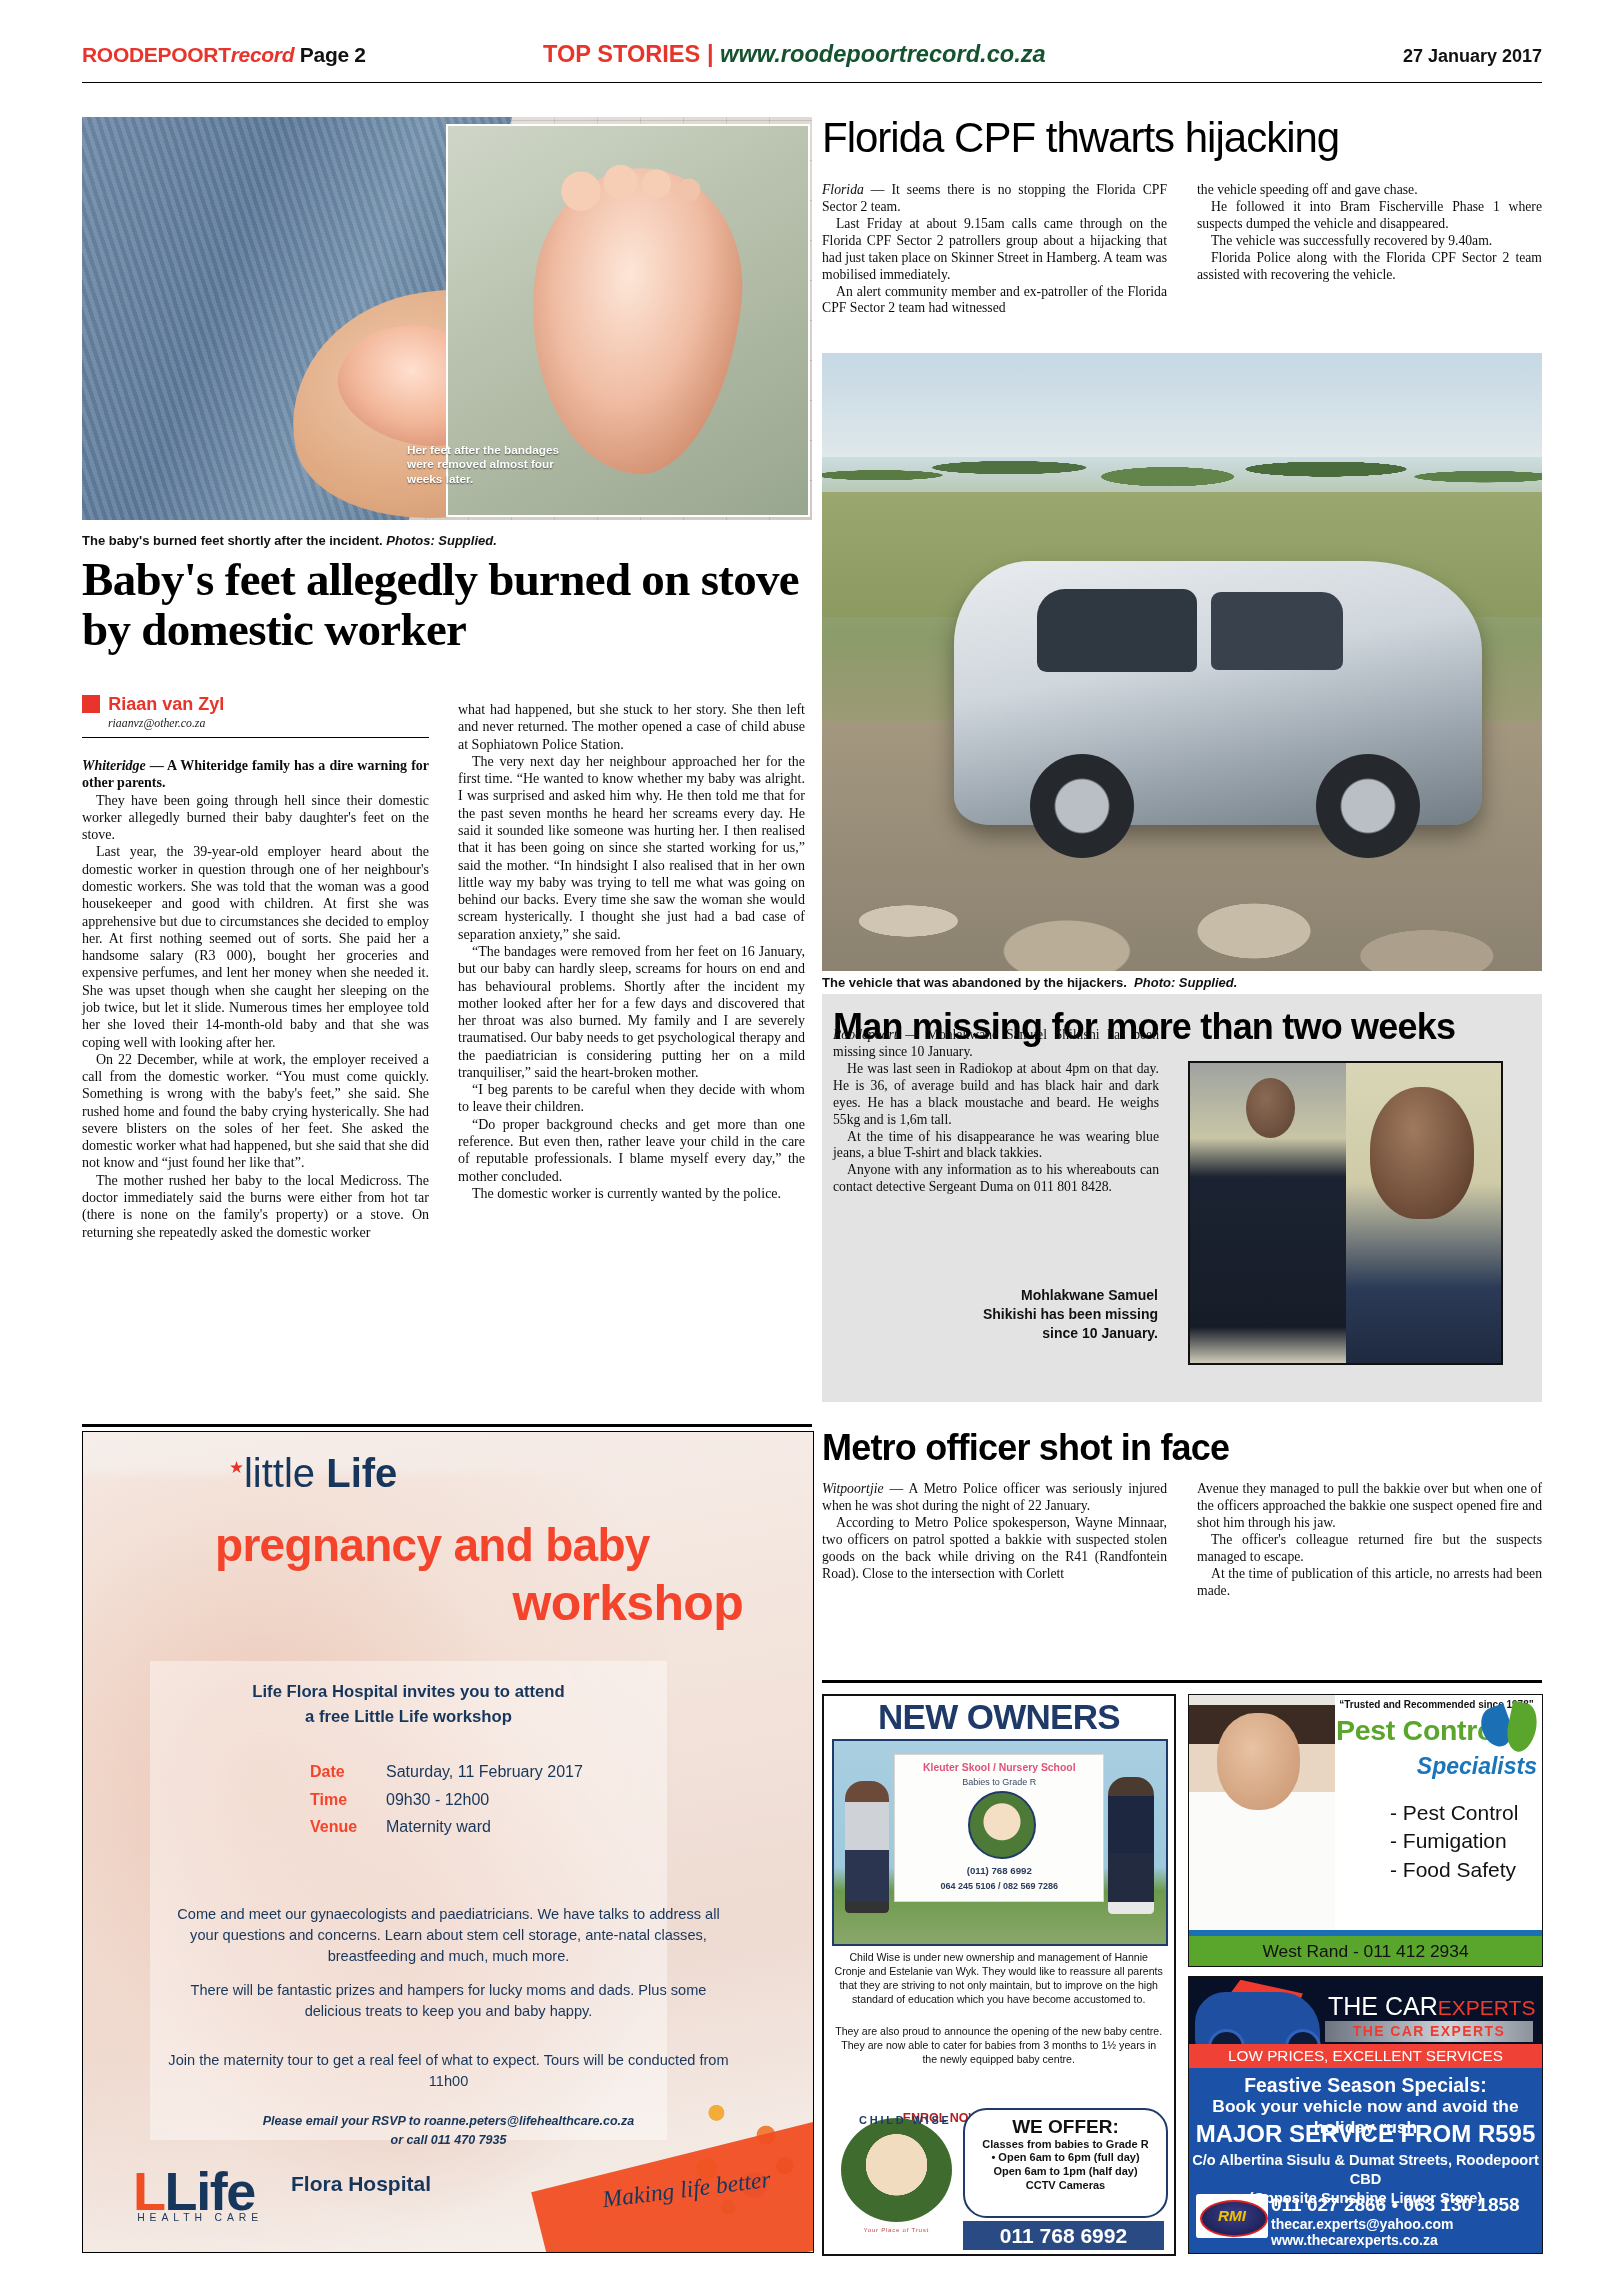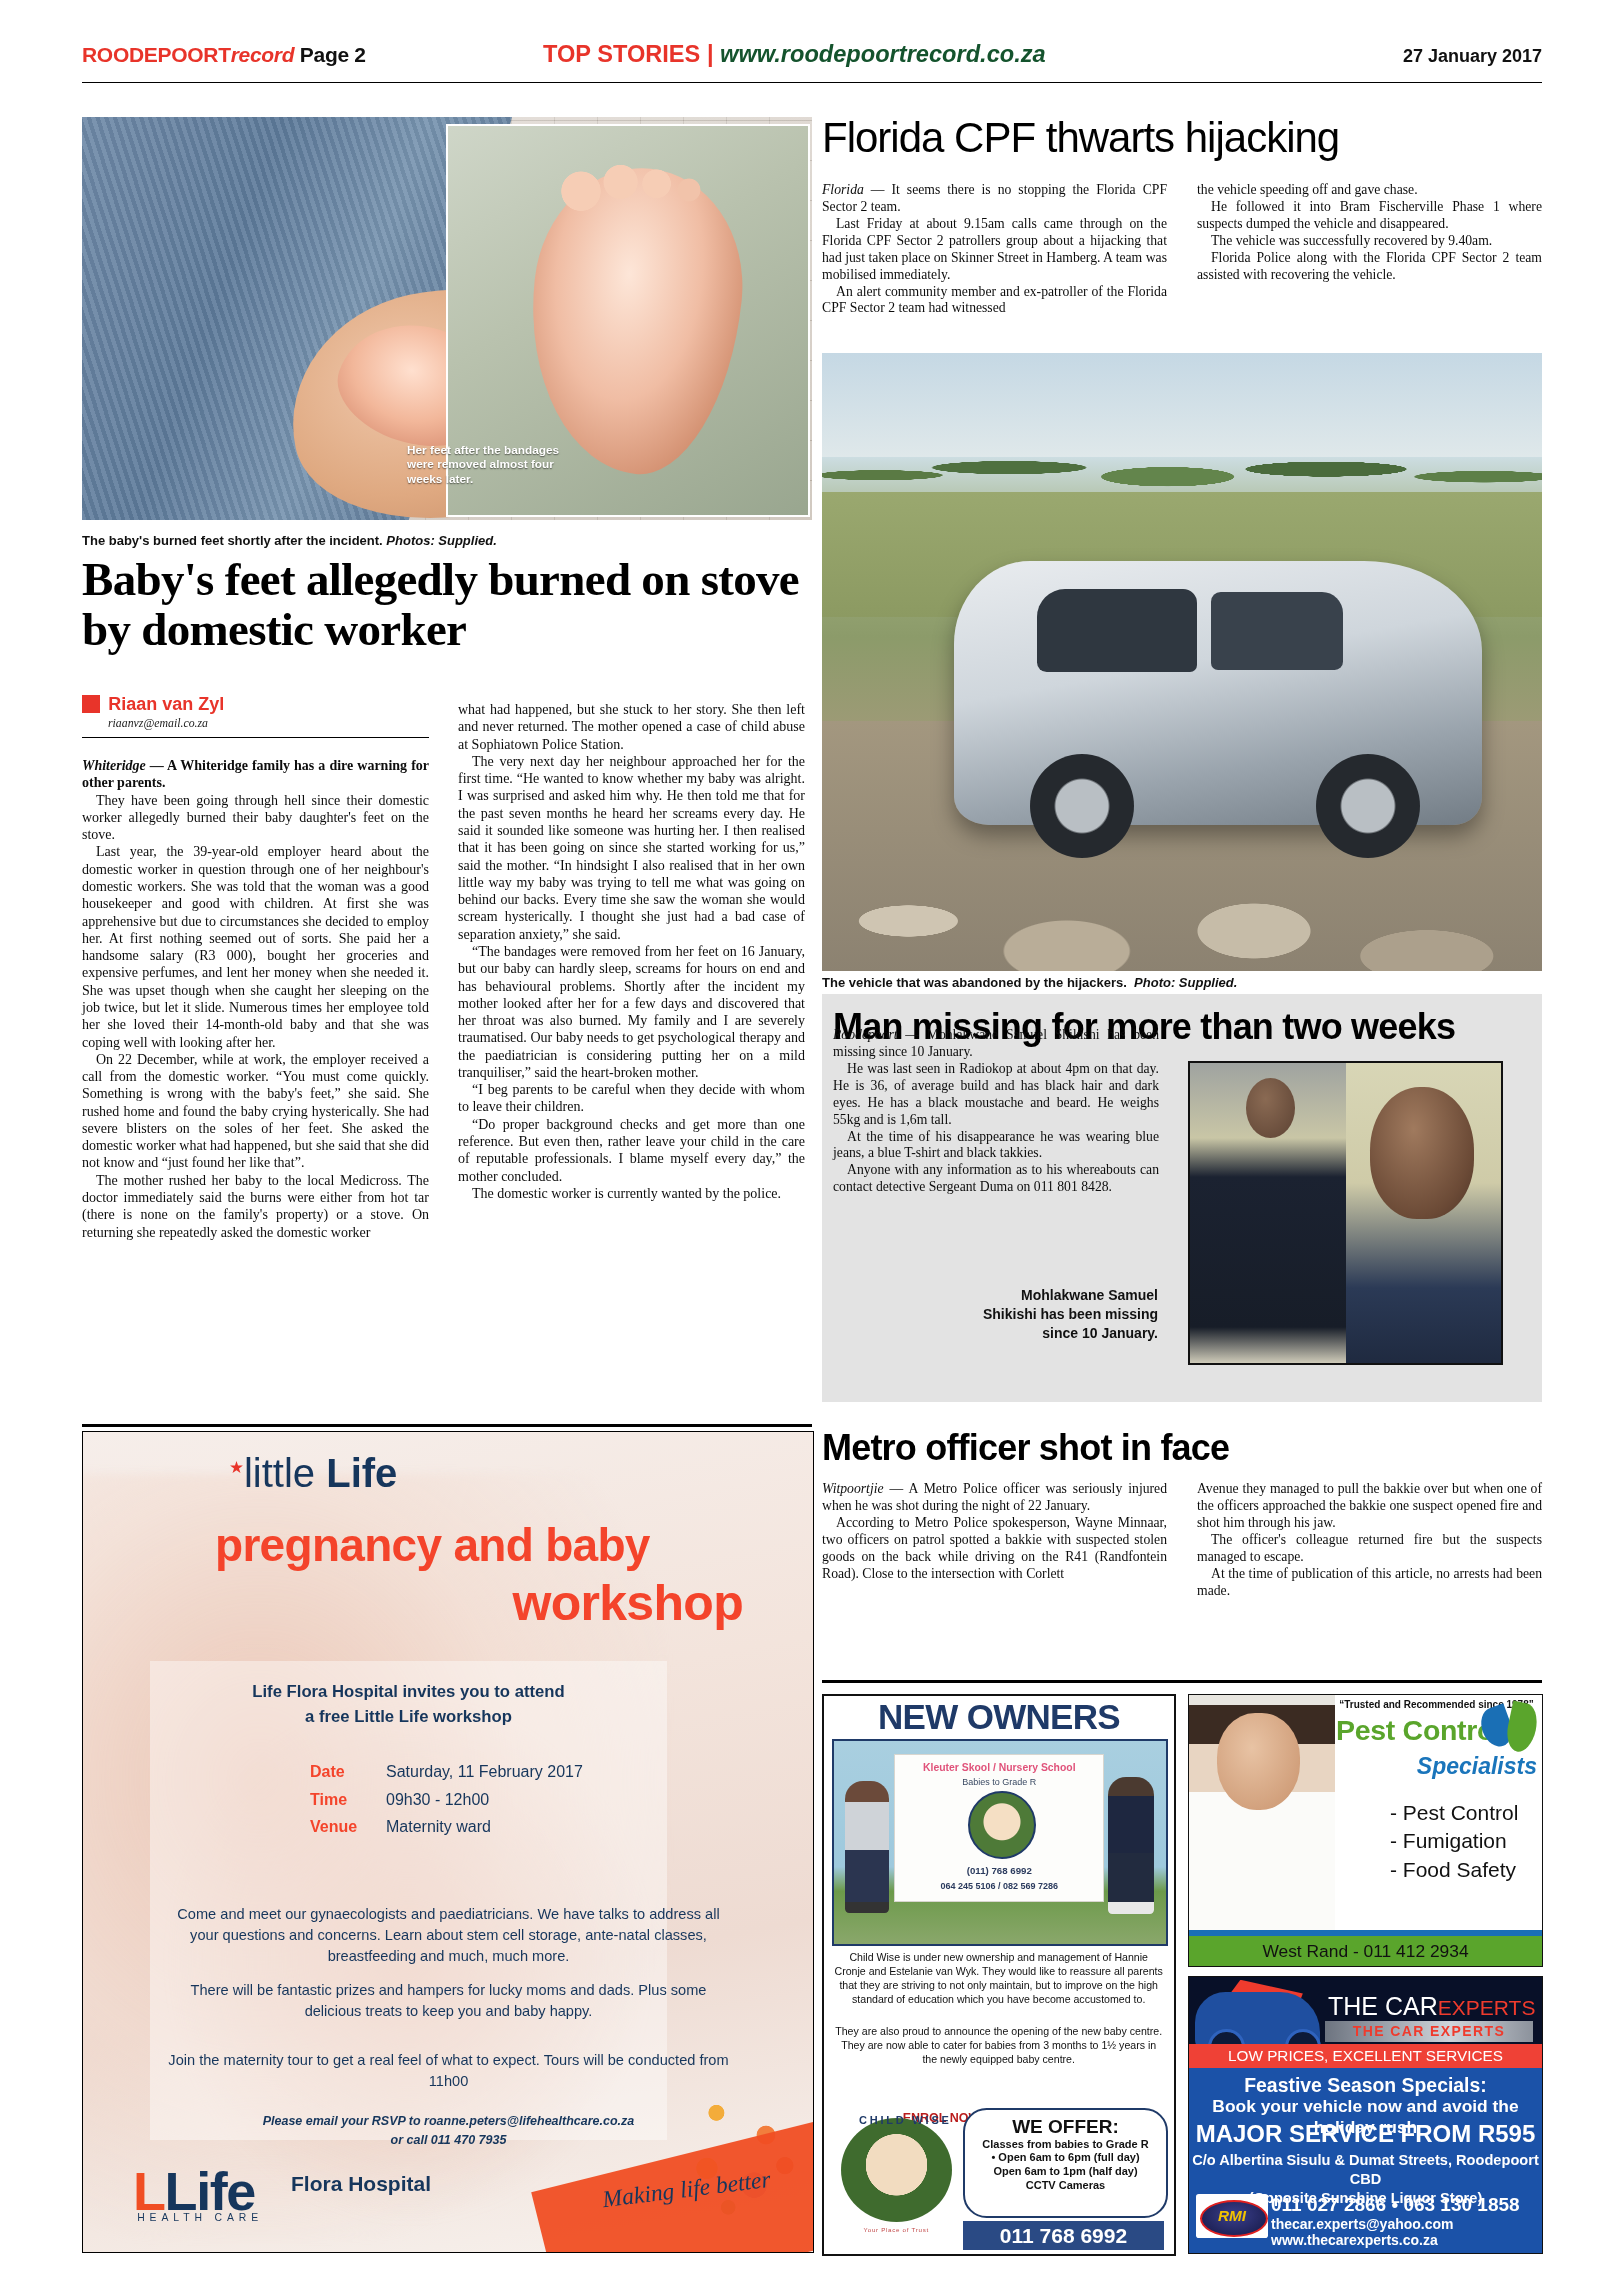--- a/index.html
+++ b/index.html
@@ -588,21 +588,21 @@
 
 <div id="photo-credit">
   <span>The baby's burned feet shortly after the incident.</span>
   <i>Photos: Supplied.</i>
 </div>
 
 <h1 id="headline-main" style="margin:0;">Baby's feet allegedly burned on stove by domestic worker</h1>
 
 <div id="byline">
   <span class="bar"></span><span class="name">Riaan van Zyl</span>
-  <span class="email">riaanvz@email.co.za</span>
+  <span class="email">riaanvz@other.co.za</span>
 </div>
 <div id="byline-rule"></div>
 
 <div class="bodycol" id="story-col1">
   <p class="lead"><span class="dateline">Whiteridge</span><span> — </span><span>A Whiteridge family has a dire warning for other parents.</span></p>
   <p>They have been going through hell since their domestic worker allegedly burned their baby daughter's feet on the stove.</p>
   <p>Last year, the 39-year-old employer heard about the domestic worker in question through one of her neighbour's domestic workers. She was told that the woman was a good housekeeper and good with children. At first she was apprehensive but due to circumstances she decided to employ her. At first nothing seemed out of sorts. She paid her a handsome salary (R3 000), bought her groceries and expensive perfumes, and lent her money when she needed it. She was upset though when she caught her sleeping on the job twice, but let it slide. Numerous times her employee told her she loved their 14-month-old baby and that she was coping well with looking after her.</p>
   <p>On 22 December, while at work, the employer received a call from the domestic worker. “You must come quickly. Something is wrong with the baby's feet,” she said. She rushed home and found the baby crying hysterically. She had severe blisters on the soles of her feet. She asked the domestic worker what had happened, but she said that she did not know and “just found her like that”.</p>
   <p>The mother rushed her baby to the local Medicross. The doctor immediately said the burns were either from hot tar (there is none on the family's property) or a stove. On returning she repeatedly asked the domestic worker</p>
 </div>

